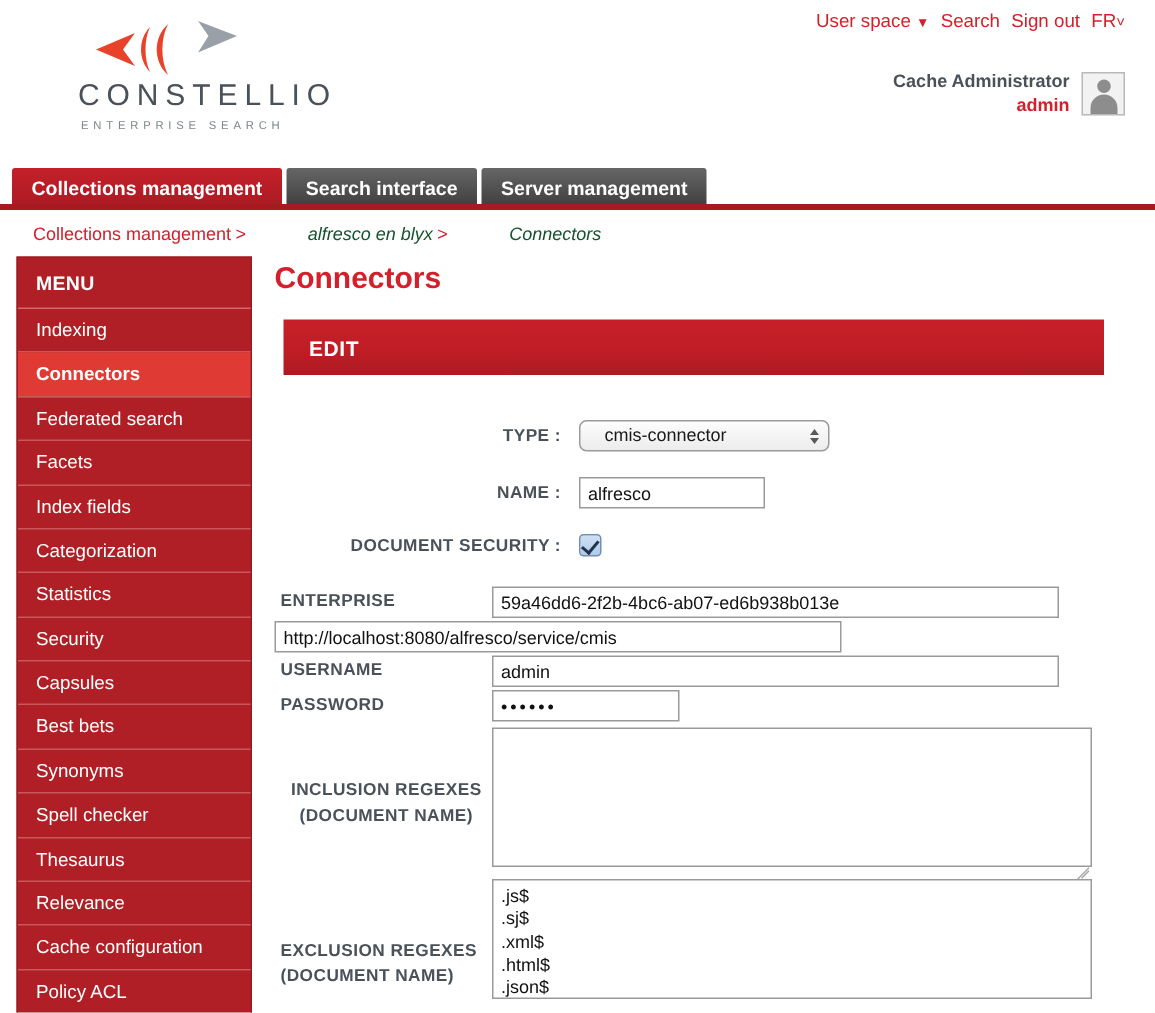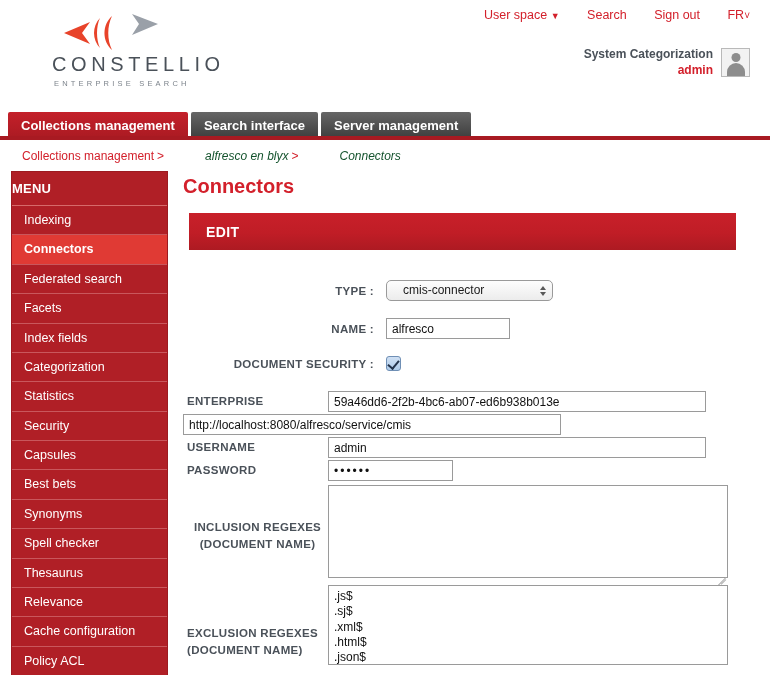--- a/index.html
+++ b/index.html
@@ -26,21 +26,21 @@
   }
   .logo-tagline {
     font-size: 7.5px; letter-spacing: 3.2px;
     color: #7d848c; padding-left: 8px; margin-top: 6px;
     line-height: 1;
   }
 
   .topnav { position: absolute; right: 20px; top: 5px; white-space: nowrap; }
   .topnav a {
     color: #d3202b; font-size: 12.5px; text-decoration: none;
-    margin-left: 23px; font-family: "Liberation Sans", sans-serif;
+    margin-left: 3px; font-family: "Liberation Sans", sans-serif;
   }
   .topnav a:first-child { margin-left: 0; }
   .caret-down { font-size: 9px; }
   .caret-sm { font-size: 10px; }
 
   .userbox { position: absolute; right: 20px; top: 46px; display: flex; align-items: center; }
   .usertext { text-align: right; margin-right: 8px; line-height: 1.35; }
   .username-full { font-size: 12px; font-weight: bold; color: #4a5159; }
   .username-id { font-size: 12px; font-weight: bold; color: #d3202b; }
   .avatar {
@@ -81,21 +81,21 @@
   .body-wrap { position: relative; }
 
   
   .sidebar {
     position: absolute; left: 11px; top: 0;
     width: 157px; background: #b01f26;
     border: 1px solid #9c1a20;
   }
   .menu-title {
     color: #fff; font-weight: bold; font-size: 13px;
-    padding: 9px 0 9px 0; letter-spacing: .2px;
+    padding: 9px 0 9px 12px; letter-spacing: .2px;
     border-bottom: 1px solid #d66a6a;
   }
   .menu-item {
     color: #ffffff; font-size: 12.5px;
     padding: 7px 0 7px 12px;
     border-bottom: 1px solid #c9575c;
     cursor: pointer; line-height: 1.15;
   }
   .menu-item.active { background: #e03a34; font-weight: bold; }
 
@@ -218,21 +218,21 @@
 
     <div class="topnav">
       <a href="#"><span>User space</span> <span class="caret-down">▼</span></a>
       <a href="#">Search</a>
       <a href="#">Sign out</a>
       <a href="#"><span>FR</span><span class="caret-sm">˅</span></a>
     </div>
 
     <div class="userbox">
       <div class="usertext">
-        <div class="username-full">System Categorization</div>
+        <div class="username-full">Cache Administrator</div>
         <div class="username-id">admin</div>
       </div>
       <div class="avatar">
         <div class="head"></div>
         <div class="body"></div>
       </div>
     </div>
   </div>
 
   <div class="tabbar">

